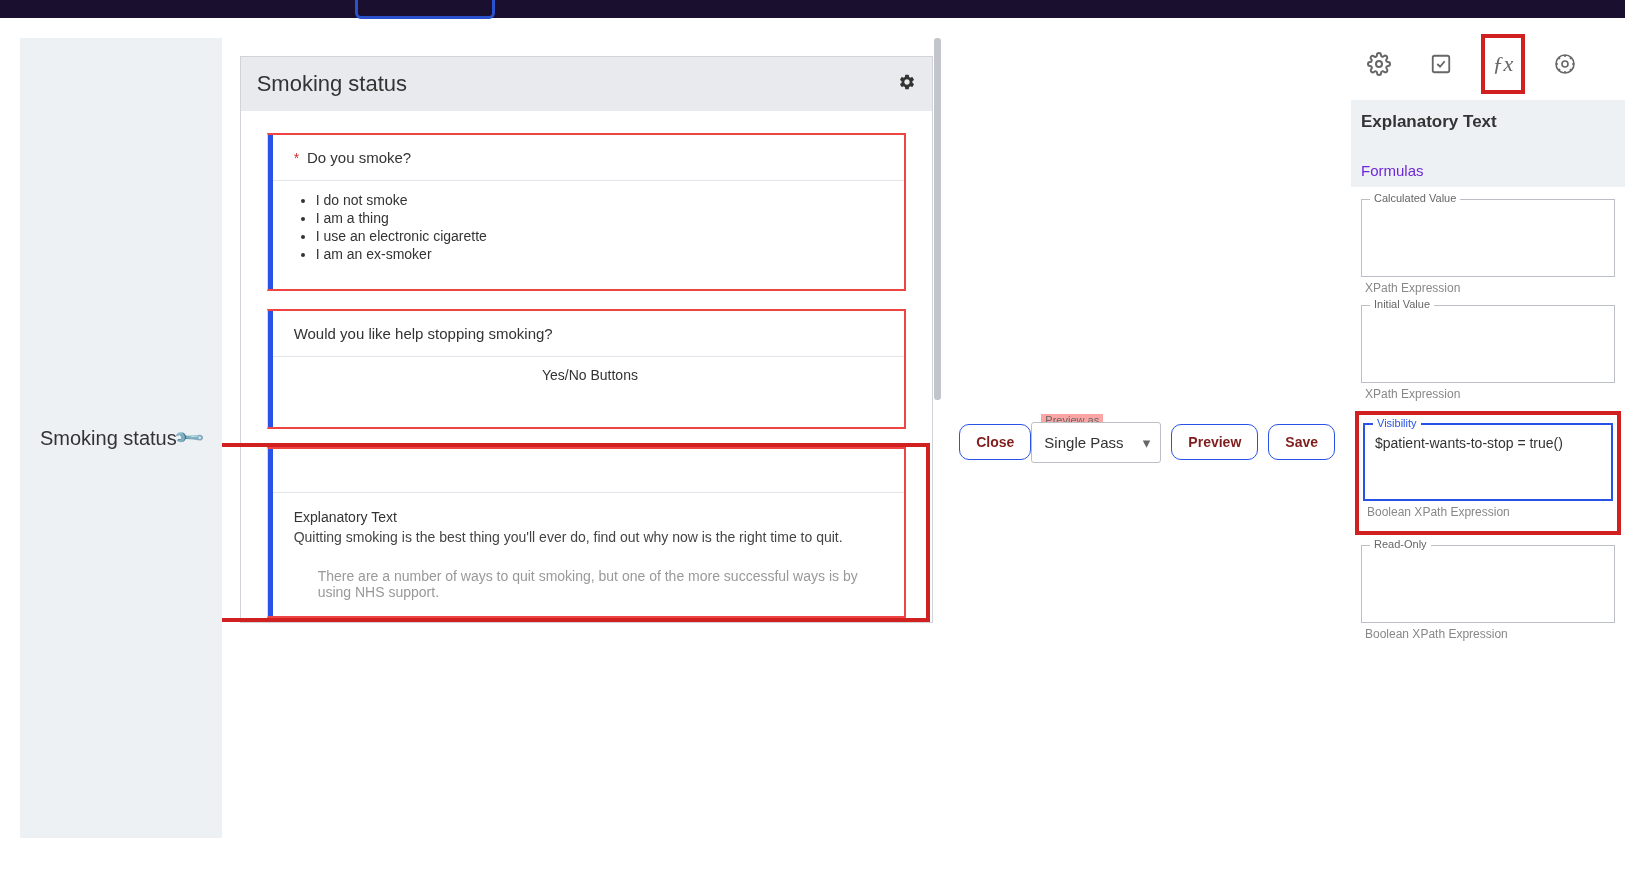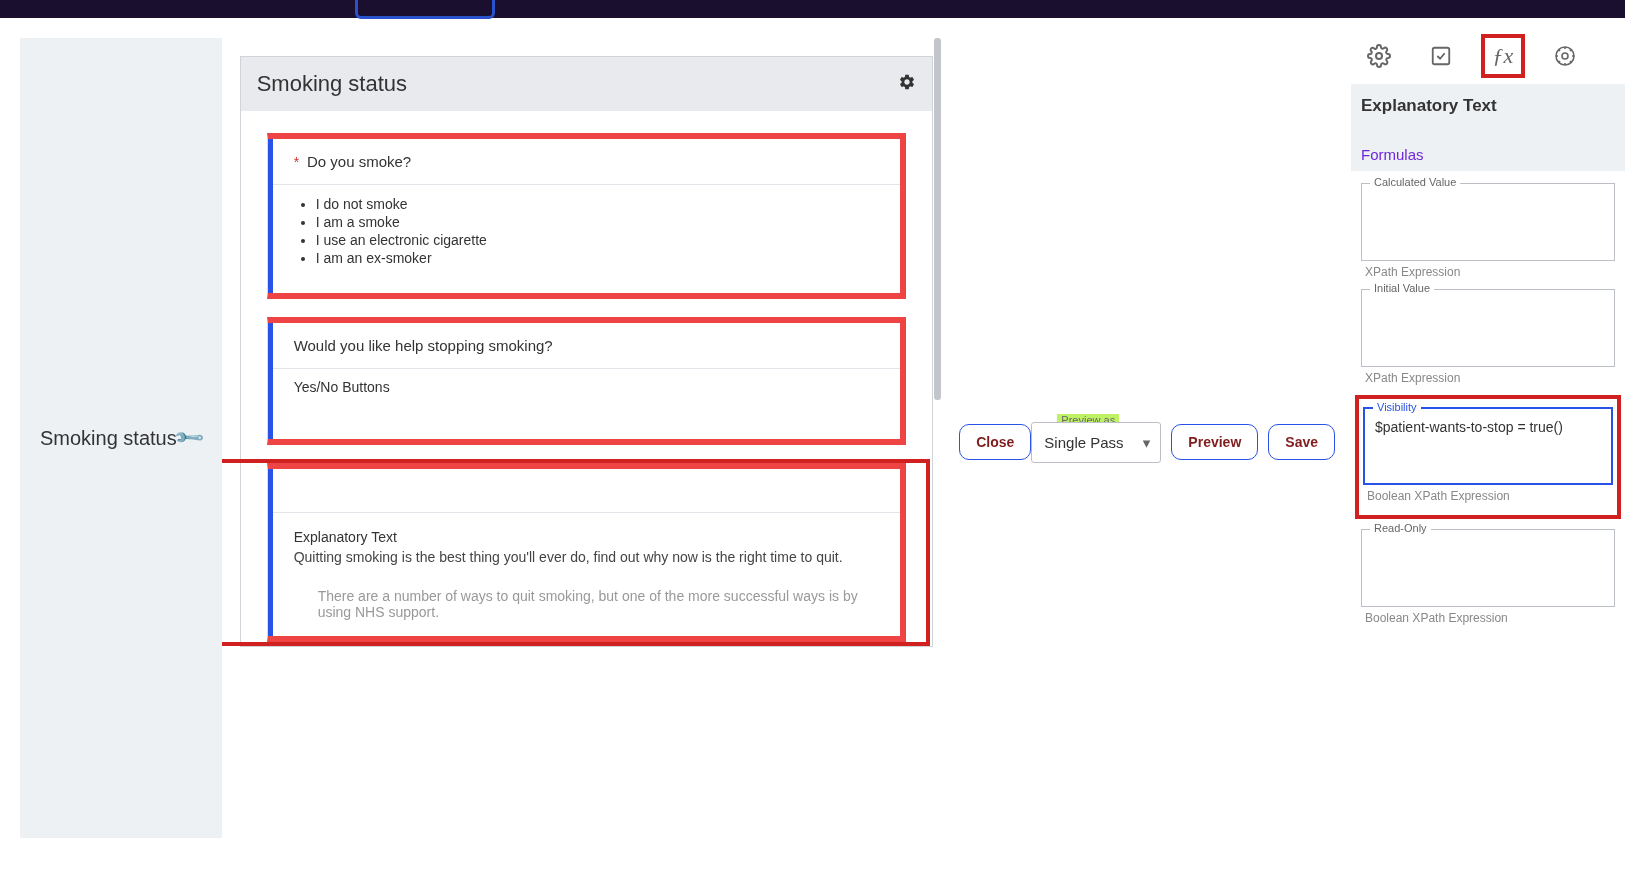--- a/index.html
+++ b/index.html
@@ -10,48 +10,48 @@
 .main-col { flex: 1; padding: 20px 0 0 20px; display: flex; height: 820px; }
 .outer-header { background: #eef1f4; padding: 18px 20px; display: flex; justify-content: space-between; align-items: center; }
 .outer-title { font-size: 20px; font-weight: 400; color: #333; }
 .wrench { font-size: 20px; transform: rotate(-45deg); display: inline-block; color: #222; }
 .form-scroll { background: #fff; padding: 18px 10px 10px 18px; flex: 1; overflow: hidden; position: relative; }
 .section-box { border: 1px solid #d0d4d8; background: #e8eaed; }
 .section-header { padding: 14px 16px; display: flex; justify-content: space-between; align-items: center; }
 .section-title { font-size: 22px; font-weight: 400; color: #333; }
 .gear-sm { font-size: 18px; color: #333; }
 .section-body { background: #fff; padding: 22px 26px 0 26px; }
-.field-card { border: 6px solid #ef4444; margin-bottom: 18px; border-left: 1px solid #d8dce0; position: relative; }
+.field-card { border: 2px solid #ef4444; margin-bottom: 18px; border-left: 1px solid #d8dce0; position: relative; }
 .field-card::before { content: ""; position: absolute; left: 0; top: 0; bottom: 0; width: 5px; background: #2952e6; }
 .field-title-row { padding: 14px 18px 14px 26px; border-bottom: 1px solid #e2e5e9; }
 .req-star { color: #d03030; margin-right: 4px; }
 .field-label { font-size: 15px; color: #333; }
 .field-body { padding: 10px 18px 26px 26px; }
 .field-type { font-size: 14px; color: #333; margin-bottom: 4px; }
 .field-list { list-style: disc; margin-left: 22px; color: #333; }
 .field-list li { padding: 1px 0; font-size: 14px; }
 .expl-body { padding: 16px 18px 16px 26px; }
 .expl-type { font-size: 14px; color: #333; margin-bottom: 2px; }
 .expl-text { font-size: 14px; color: #444; line-height: 1.5; }
 .expl-text-faded { font-size: 14px; color: #999; margin-top: 20px; margin-left: 24px; }
 .highlight-red-field { border: 4px solid #d02020; padding: 0; }
 .scroll-indicator { position: absolute; right: 2px; top: 0; width: 7px; height: 78%; background: transparent; }
 .scroll-thumb { position: absolute; right: 0; top: 0; width: 7px; height: 58%; background: #c2c6cc; border-radius: 3px; }
 .footer-bar { display: flex; justify-content: space-between; align-items: center; padding: 16px 4px 8px 16px; border-top: 0; }
 .btn { border: 1px solid #2952e6; color: #7f1d1d; background: #fff; padding: 9px 16px; font-size: 14px; font-weight: 600; border-radius: 10px; cursor: pointer; }
 .preview-select-wrap { position: relative; display: inline-block; margin-right: 10px; }
-.preview-select-lbl { position: absolute; top: -8px; left: 10px; background: #bef264; padding: 0 4px; font-size: 11px; color: #666; margin-left: 16px; }
+.preview-select-lbl { position: absolute; top: -8px; left: 10px; background: #fca5a5; padding: 0 4px; font-size: 11px; color: #666; }
 .preview-select { border: 1px solid #bcc0c6; padding: 11px 34px 11px 12px; font-size: 15px; border-radius: 3px; background: #fff; min-width: 130px; position: relative; cursor: pointer; }
 .preview-select::after { content: "▾"; position: absolute; right: 10px; top: 11px; color: #666; }
 .footer-right { display: flex; align-items: center; }
 .bottom-scroll { height: 10px; background: #fff; position: relative; }
 .bottom-scroll-thumb { position: absolute; left: 39%; width: 33%; height: 10px; background: #c2c6cc; }
 .side-col { width: 286px; padding: 12px 0 0 12px; }
 .side-tabs { display: flex; gap: 18px; padding: 4px 0 6px 6px; align-items: center; }
-.side-tab { width: 44px; height: 44px; display: flex; align-items: center; justify-content: center; color: #666; cursor: pointer; border: 4px solid transparent; }
+.side-tab { width: 44px; height: 60px; display: flex; align-items: center; justify-content: center; color: #666; cursor: pointer; border: 4px solid transparent; }
 .side-tab svg { stroke: #666; }
 .side-tab.fx { color: #666; font-style: italic; font-family: "Times New Roman", serif; font-size: 22px; }
 .side-tab.highlight-red { border: 4px solid #d02020; }
 .side-panel { background: #eef1f4; padding: 12px 10px; }
 .side-panel-title { font-size: 17px; font-weight: 600; color: #333; margin-bottom: 10px; }
 .fieldset-box { position: relative; border: 1px solid #bcc0c6; padding: 10px 10px; background: #f6f7f8; margin-bottom: 8px; }
 .fieldset-legend { position: absolute; top: -8px; left: 8px; background: #eef1f4; padding: 0 4px; font-size: 11px; color: #666; }
 .fieldset-value { font-size: 15px; color: #333; }
 .formulas-head { font-size: 15px; background: #eef1f4; padding: 8px 10px; color: #6d28d9; }
 .formula-area { padding: 6px 10px 4px 10px; background: #fff; }
@@ -90,32 +90,32 @@
         <div class="section-body">
 
           <div class="field-card">
             <div class="field-title-row">
               <span class="req-star">*</span>
               <span class="field-label">Do you smoke?</span>
             </div>
             <div class="field-body">
               <ul class="field-list">
                 <li>I do not smoke</li>
-                <li>I am a smoke</li>
+                <li>I am a thing</li>
                 <li>I use an electronic cigarette</li>
                 <li>I am an ex-smoker</li>
               </ul>
             </div>
           </div>
 
           <div class="field-card">
             <div class="field-title-row">
               <span class="field-label">Would you like help stopping smoking?</span>
             </div>
-            <div class="field-body" style="padding-bottom:40px;">
+            <div class="field-body" style="padding-bottom:40px;text-align:center;">
               <div class="field-type">Yes/No Buttons</div>
             </div>
           </div>
 
           <div class="highlight-red-field" style="margin: -4px -24px 0 -52px;">
             <div style="padding: 0 20px 0 48px;">
               <div class="field-card" style="margin-bottom:0;">
                 <div class="field-title-row" style="height:44px;"></div>
                 <div class="expl-body">
                   <div class="expl-type">Explanatory Text</div>

